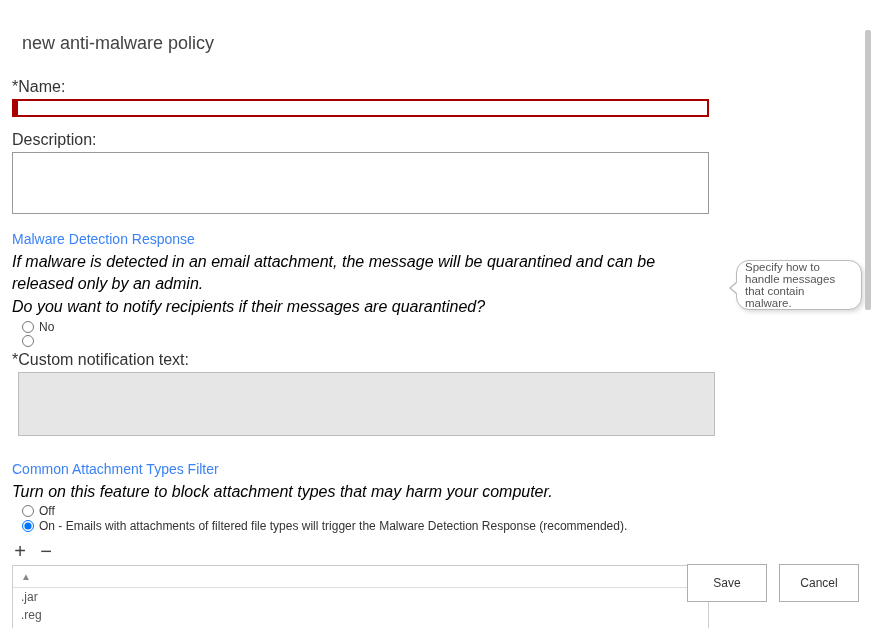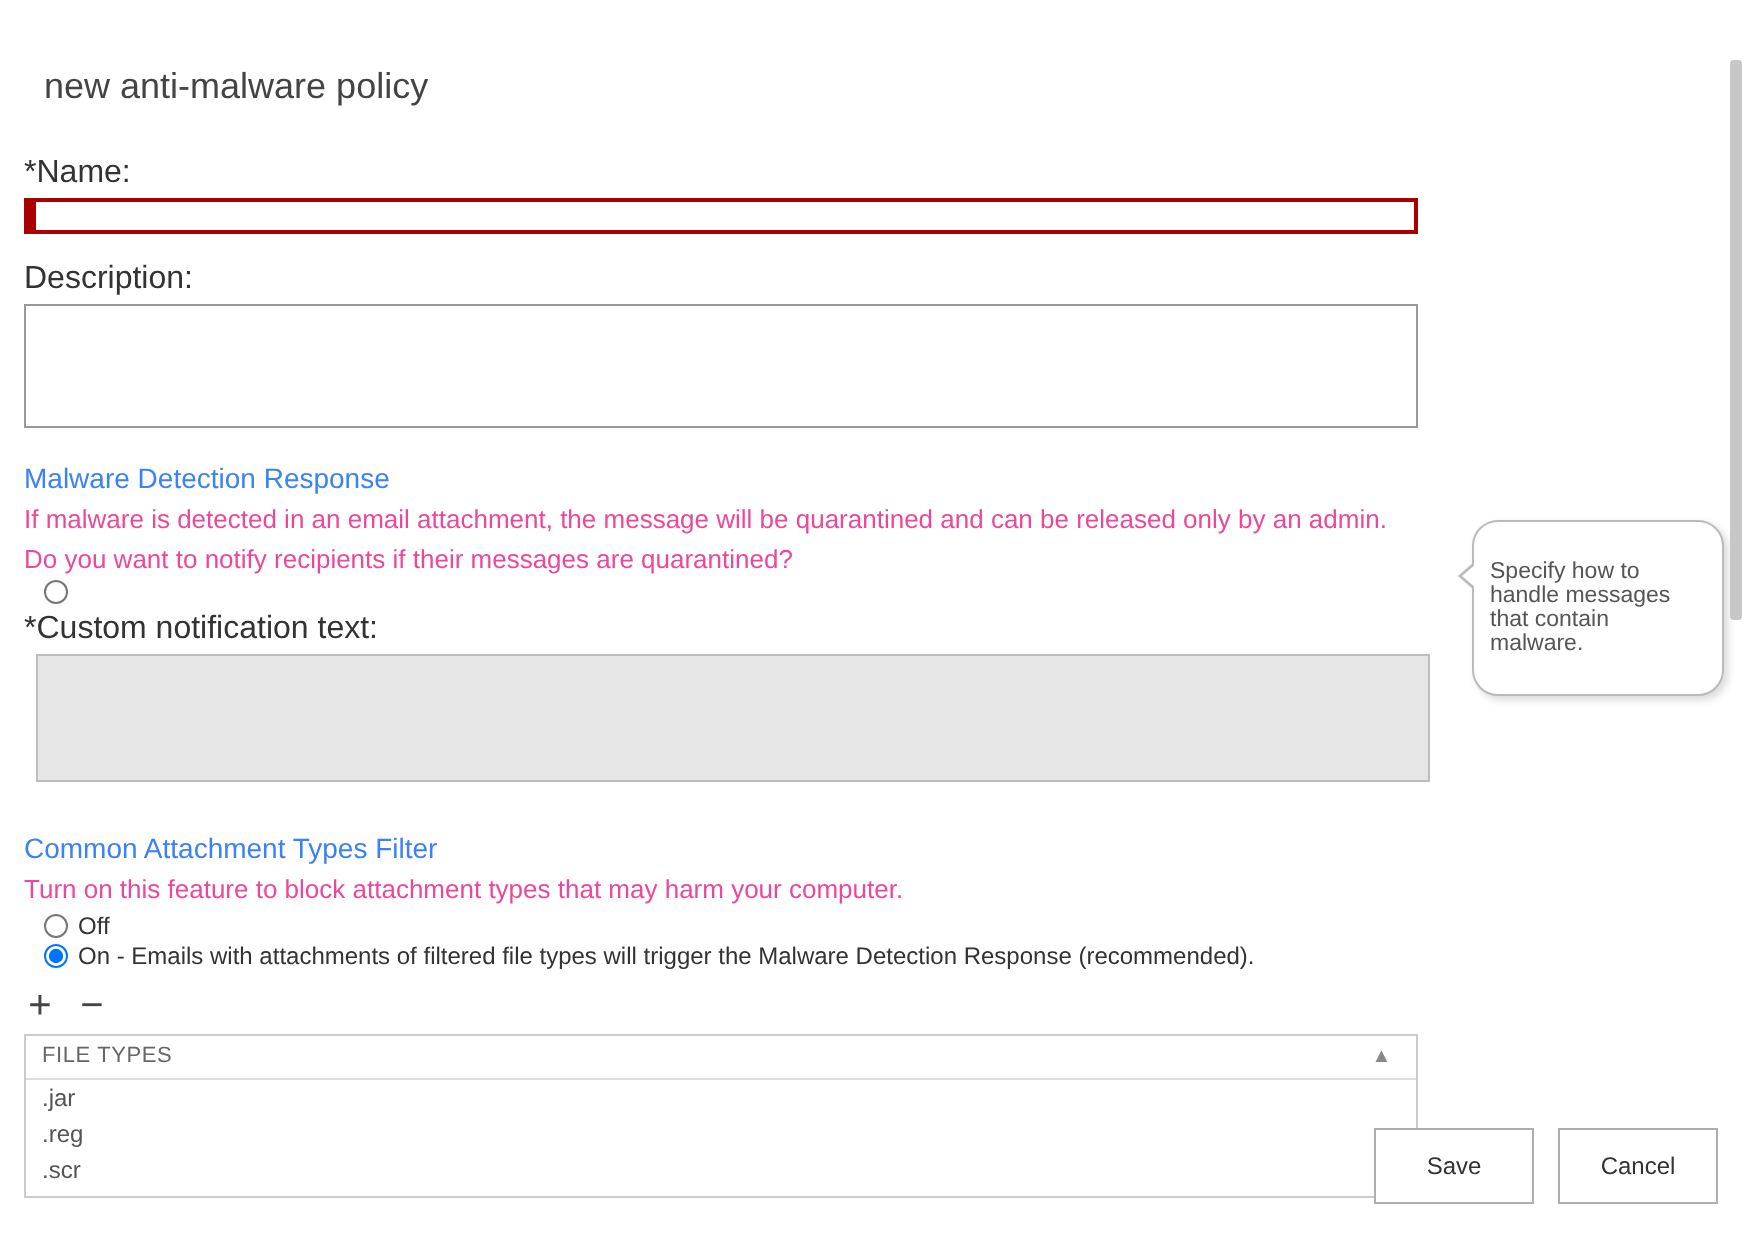--- a/index.html
+++ b/index.html
@@ -6,35 +6,35 @@
     body { font-family: "Segoe UI", Arial, sans-serif; font-size: 12px; color: #333; background: #fff; width: 873px; height: 628px; position: relative; overflow: hidden; }
     .content { padding: 10px 24px 0 6px; width: 720px; }
     .page-title { font-size: 18px; font-weight: 300; color: #444; margin: 23px 0 24px 16px; }
     .field-group { margin: 0 0 14px 6px; }
     .label { color: #333; font-size: 16px; margin-bottom: 3px; display: block; }
     .req::before { content: "*"; }
     .name-input { width: 697px; height: 18px; border: 2px solid #a80000; background: #fff; padding: 1px 4px; font-size: 12px; }
     .name-input-left { border-left-width: 6px; }
     .desc-input { width: 697px; height: 62px; border: 1px solid #999; padding: 4px; font-family: inherit; font-size: 12px; resize: none; }
     .section-title { font-size: 14px; color: #3b82f6; margin: 4px 0 4px 6px; }
-    .section-desc { font-size: 13px; color: #ec4899; margin: 0 0 2px 6px; line-height: 1.35; }
+    .section-desc { font-size: 16px; color: #000000; margin: 0 0 2px 6px; line-height: 1.35; font-style: italic; }
     .radio-row { margin: 1px 0 1px 16px; display: flex; align-items: center; gap: 5px; font-size: 12px; color: #333; }
     .radio-row input[type=radio] { width: 12px; height: 12px; }
     .custom-text { width: 697px; height: 64px; border: 1px solid #bdbdbd; background: #e6e6e6; padding: 4px; font-family: inherit; font-size: 12px; resize: none; margin-left: 6px; }
     .toolbar { margin: 8px 0 4px 6px; display: flex; gap: 10px; align-items: center; }
     .tbtn { font-size: 20px; line-height: 1; color: #444; cursor: pointer; user-select: none; width: 16px; text-align: center; }
     .table-wrap { width: 697px; border: 1px solid #ccc; margin-left: 6px; }
     .table-head { display: flex; align-items: center; height: 22px; border-bottom: 1px solid #ddd; background: #fff; padding: 0 8px; font-size: 11px; letter-spacing: 0.3px; color: #666; }
     .table-head .col { flex: 1; }
     .sort-icon { font-size: 10px; color: #888; margin-right: 4px; }
     .table-body { height: 58px; overflow-y: scroll; background: #fff; }
     .table-row { padding: 2px 8px; font-size: 12px; color: #555; }
     .footer { position: absolute; bottom: 26px; right: 14px; display: flex; gap: 12px; }
     .btn { width: 80px; height: 38px; background: #fff; border: 1px solid #aeaeae; font-size: 12px; color: #333; cursor: pointer; }
-    .callout { position: absolute; top: 260px; left: 736px; width: 126px; background: #fff; border: 1px solid #bbb; border-radius: 13px; padding: 19px 8px; font-size: 11.5px; color: #555; box-shadow: 2px 2px 4px rgba(0,0,0,0.15); }
+    .callout { position: absolute; top: 260px; left: 736px; width: 126px; background: #fff; border: 1px solid #bbb; border-radius: 13px; padding: 0 8px; font-size: 11.5px; color: #555; box-shadow: 2px 2px 4px rgba(0,0,0,0.15); }
     .callout::before { content: ""; position: absolute; left: -8px; top: 20px; width: 0; height: 0; border-top: 7px solid transparent; border-bottom: 7px solid transparent; border-right: 8px solid #bbb; }
     .callout::after { content: ""; position: absolute; left: -6.5px; top: 21px; width: 0; height: 0; border-top: 6px solid transparent; border-bottom: 6px solid transparent; border-right: 7px solid #fff; }
     .page-scroll { position: absolute; right: 2px; top: 30px; width: 6px; height: 280px; background: #c7c7c7; border-radius: 2px; }
     
     .table-body::-webkit-scrollbar { width: 16px; }
     .table-body::-webkit-scrollbar-track { background: #f0f0f0; }
     .table-body::-webkit-scrollbar-thumb { background: #c7c7c7; }
     .table-body::-webkit-scrollbar-button:single-button { background: #f0f0f0; height: 14px; display: block; }
   </style>
 </head>
@@ -51,20 +51,24 @@
   <div class="field-group">
     <span class="label">Description:</span>
     <textarea class="desc-input" style=""></textarea>
   </div>
 
   <div class="section-title">Malware Detection Response</div>
   <div class="section-desc">If malware is detected in an email attachment, the message will be quarantined and can be released only by an admin.</div>
   <div class="section-desc">Do you want to notify recipients if their messages are quarantined?</div>
   <label class="radio-row">
     <input type="radio" name="mdr" style="">
+    <span>No</span>
+  </label>
+  <label class="radio-row">
+    <input type="radio" name="mdr" style="">
   </label>
 
   <div class="field-group" style="margin-top:4px;">
     <span class="label req" style="margin-left:0;">Custom notification text:</span>
     <textarea class="custom-text" disabled="" style=""></textarea>
   </div>
 
   <div class="section-title" style="margin-top:22px;">Common Attachment Types Filter</div>
   <div class="section-desc">Turn on this feature to block attachment types that may harm your computer.</div>
   <label class="radio-row">
@@ -76,21 +80,20 @@
     <span>On - Emails with attachments of filtered file types will trigger the Malware Detection Response (recommended).</span>
   </label>
 
   <div class="toolbar">
     <span class="tbtn">+</span>
     <span class="tbtn">−</span>
   </div>
 
   <div class="table-wrap">
     <div class="table-head">
-      <span class="col">FILE TYPES</span>
       <span class="sort-icon">▲</span>
     </div>
     <div class="table-body">
       <div class="table-row">.jar</div>
       <div class="table-row">.reg</div>
       <div class="table-row">.scr</div>
     </div>
   </div>
 </div>
 

